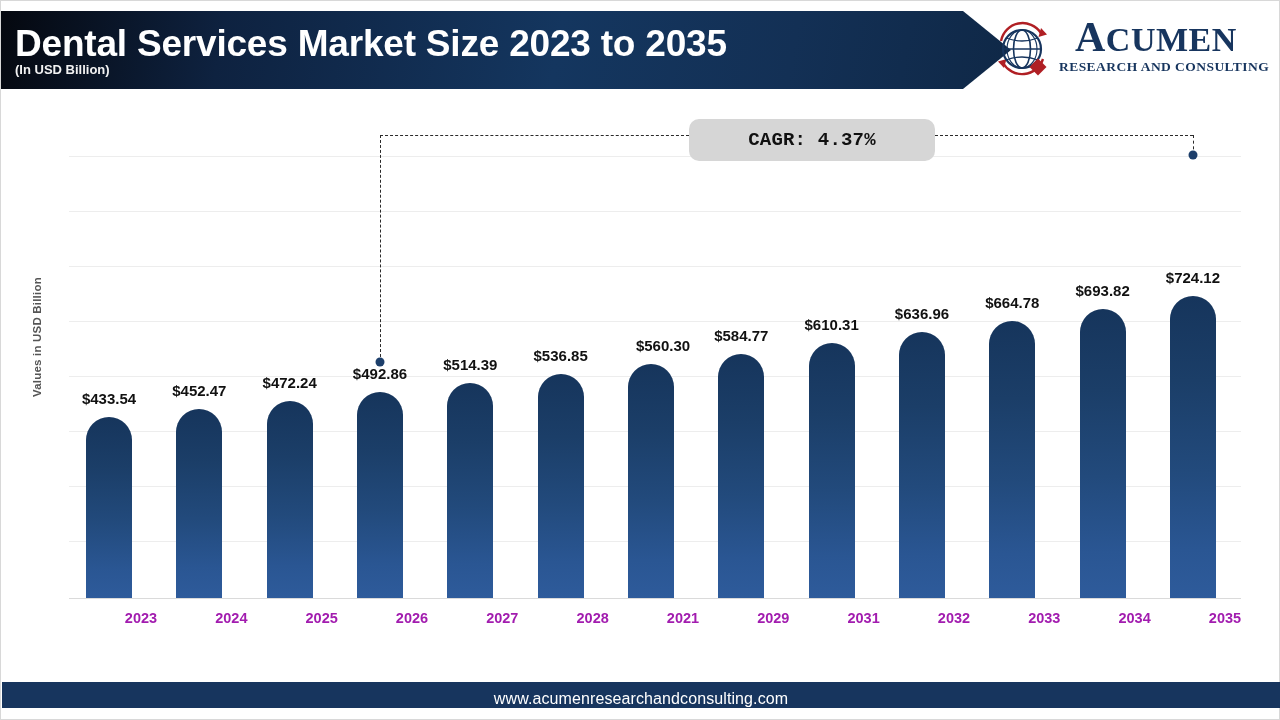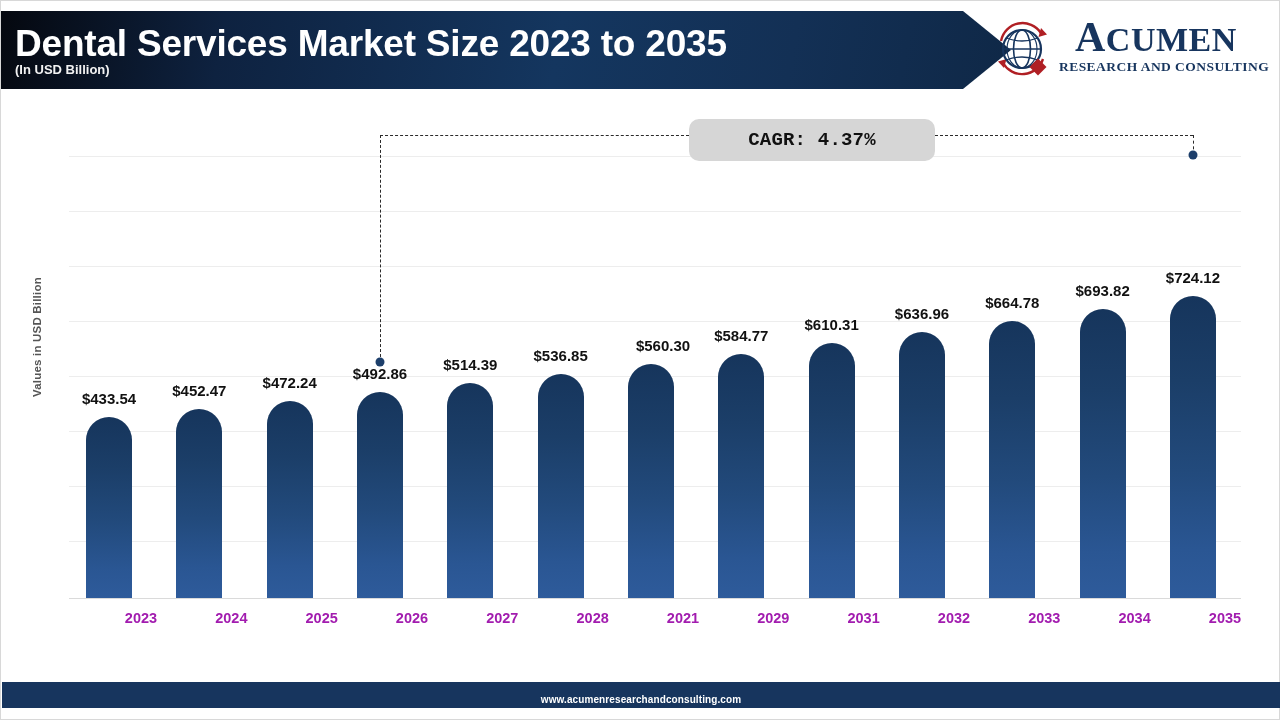--- a/index.html
+++ b/index.html
@@ -128,21 +128,21 @@
   }
 
   
   #footer-bar{
     position:absolute;left:1px;top:681px;
     width:1278px;height:26px;
     background:#17355e;
     display:flex;align-items:center;justify-content:center;
   }
   #footer-url{
-    color:#ffffff;font-size:10px;font-weight:bold;
+    color:#ffffff;font-size:16px;font-weight:normal;
     letter-spacing:0.1px;
     margin-top:8px;
   }
 </style>
 </head>
 <body>
 
 <div id="page">
 
   <div id="header-banner"></div>

